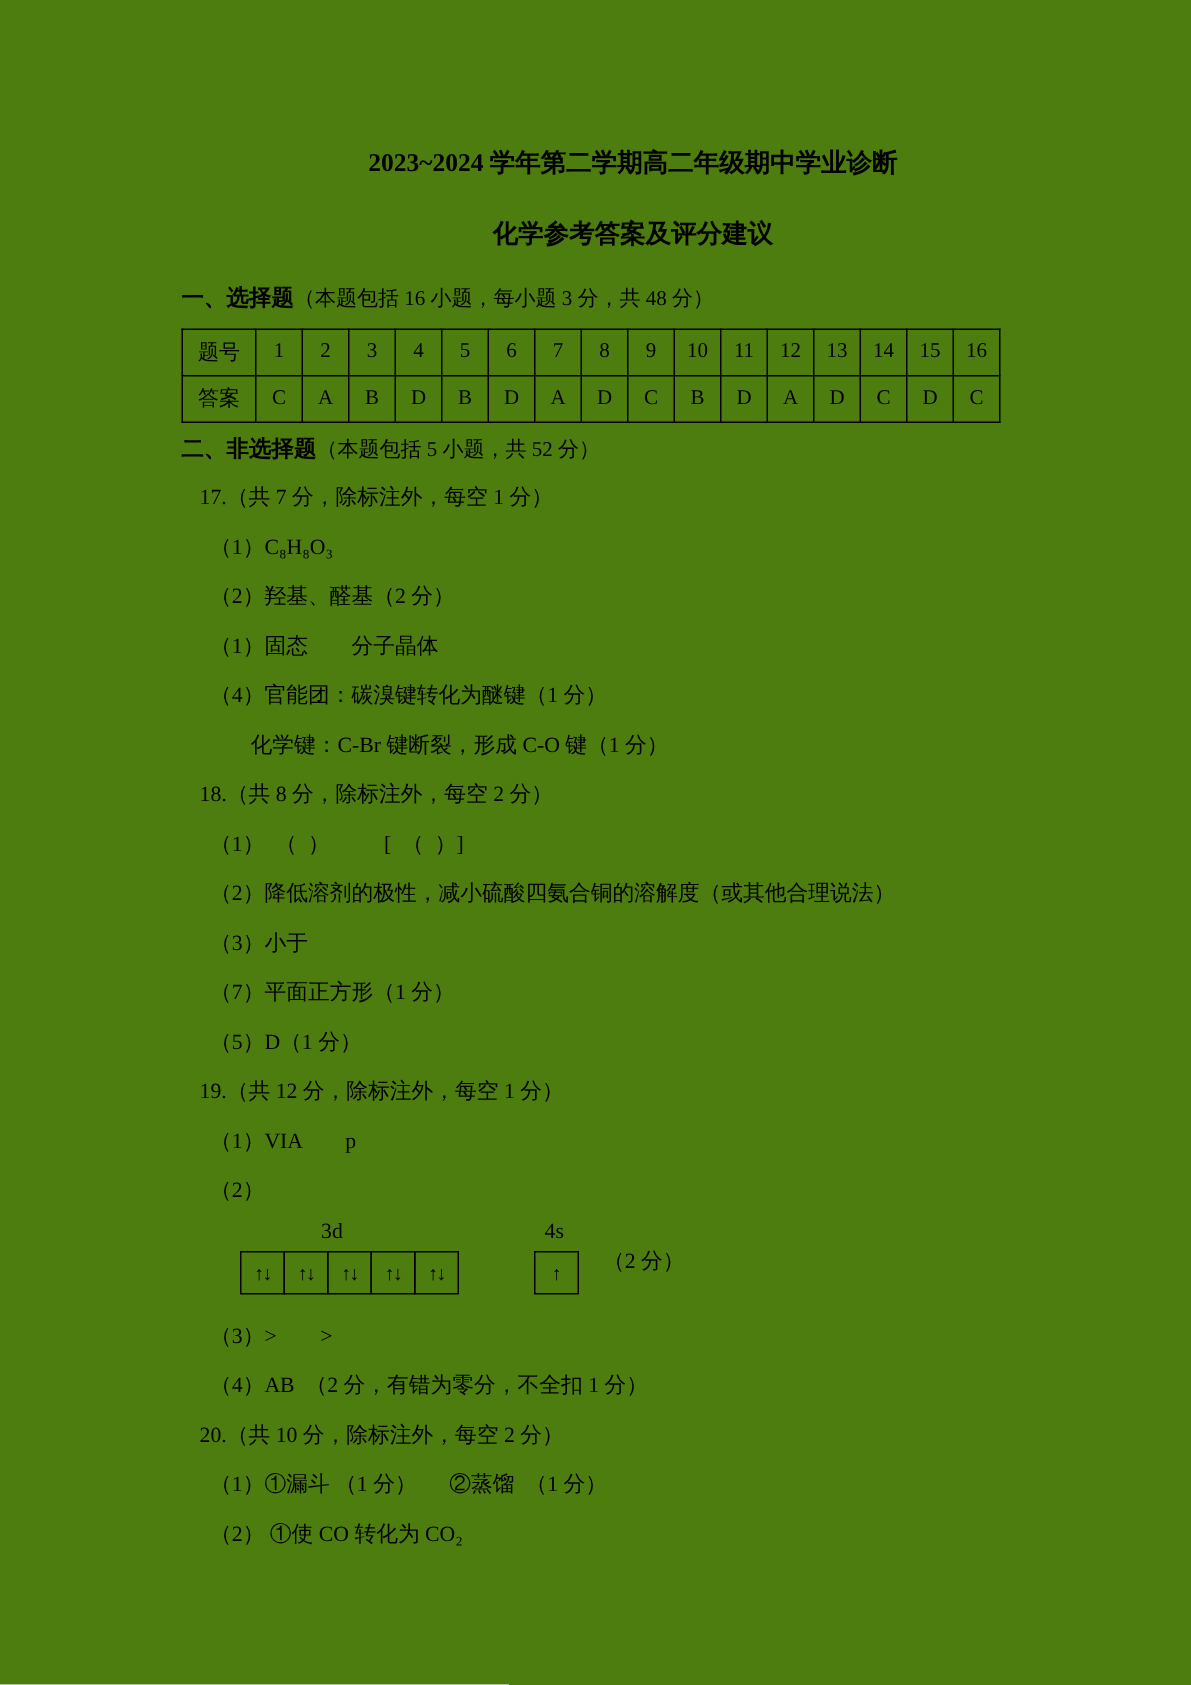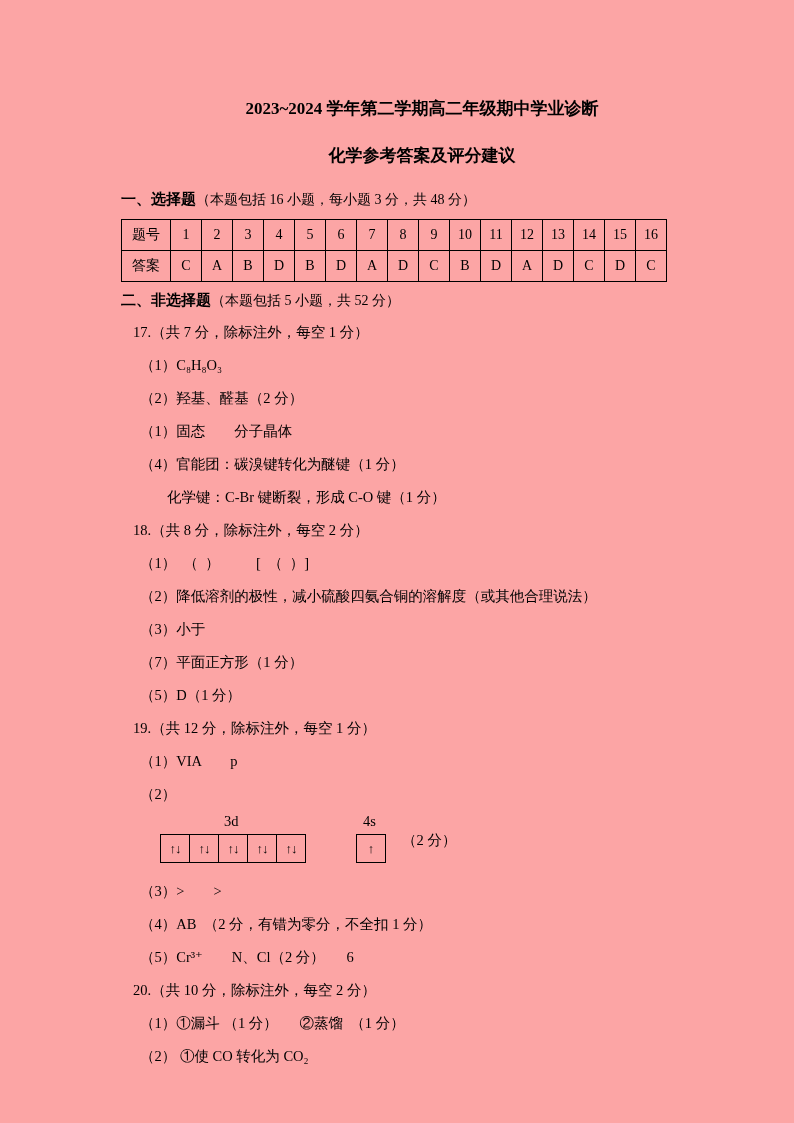--- a/index.html
+++ b/index.html
@@ -1,20 +1,20 @@
 <!DOCTYPE html>
 <html><head>
 <meta charset="utf-8">
 <style>
   html, body { margin: 0; padding: 0; background: #ffffff; }
   .page {
     position: relative;
     width: 794px;
     height: 1123px;
-    background: #fca5a5;
+    background: #4d7c0f;
     color: #000000;
     font-family: "Liberation Serif", "DejaVu Serif", serif;
     box-sizing: border-box;
     padding: 96px 71px 0 121px;
     overflow: hidden;
   }
   .doc-title {
     text-align: center;
     font-weight: bold;
     font-size: 17px;
@@ -57,21 +57,21 @@
     position: relative;
     height: 64px;
     margin-left: 39px;
   }
   .orb-label {
     position: absolute;
     top: 0;
     font-size: 14.5px;
     line-height: 20px;
   }
-  .label-3d { left: 64px; }
+  .label-3d { left: 54px; }
   .label-4s { left: 203px; }
   .obox-group {
     position: absolute;
     left: 0;
     top: 23px;
     white-space: nowrap;
   }
   .obox {
     display: inline-block;
     width: 30px;
@@ -177,19 +177,18 @@
     <span class="orb-label label-4s">4s</span>
     <div class="obox-group">
       <span class="obox">↑↓</span><span class="obox">↑↓</span><span class="obox">↑↓</span><span class="obox">↑↓</span><span class="obox">↑↓</span>
     </div>
     <span class="obox single">↑</span>
     <span class="orb-score">（2 分）</span>
   </div>
 
   <div class="line indent1">（3）&gt;        &gt;</div>
   <div class="line indent1">（4）AB  （2 分，有错为零分，不全扣 1 分）</div>
-  <div class="line indent1">（5）Cr³⁺        N、Cl（2 分）      6</div>
 
   <div class="line">20.（共 10 分，除标注外，每空 2 分）</div>
   <div class="line indent1">（1）①漏斗 （1 分）      ②蒸馏  （1 分）</div>
   <div class="line indent1">（2） ①使 CO 转化为 CO₂</div>
 
 </div>
 
 </body></html>

